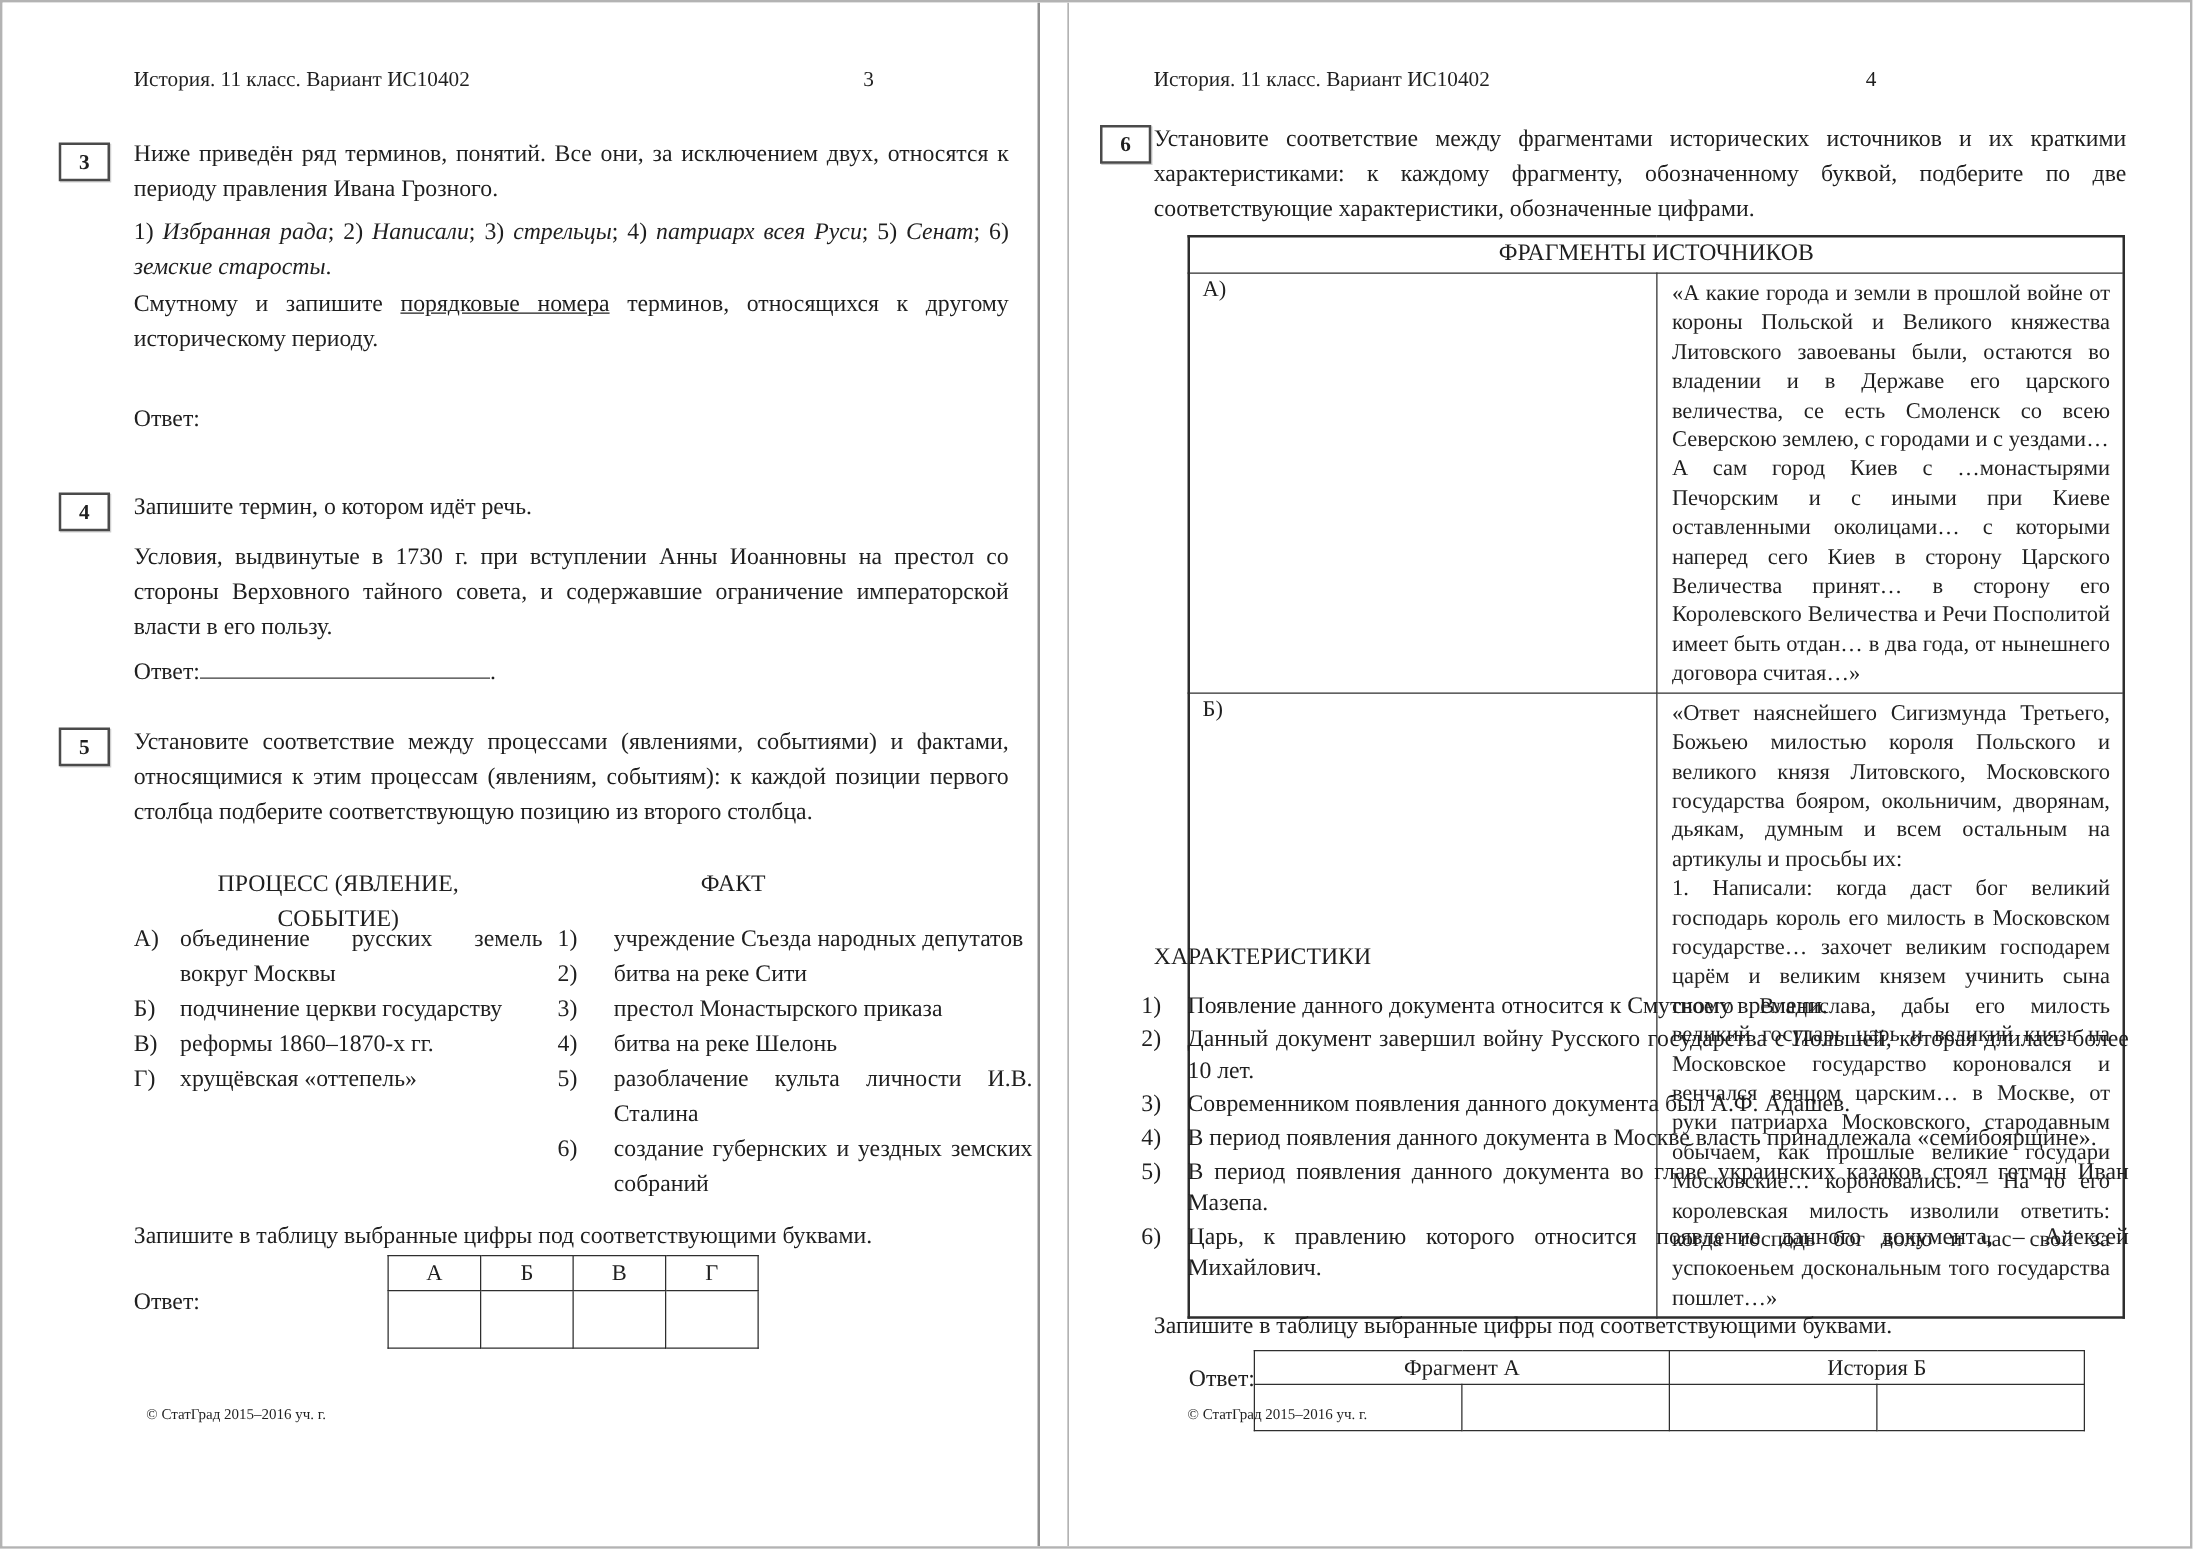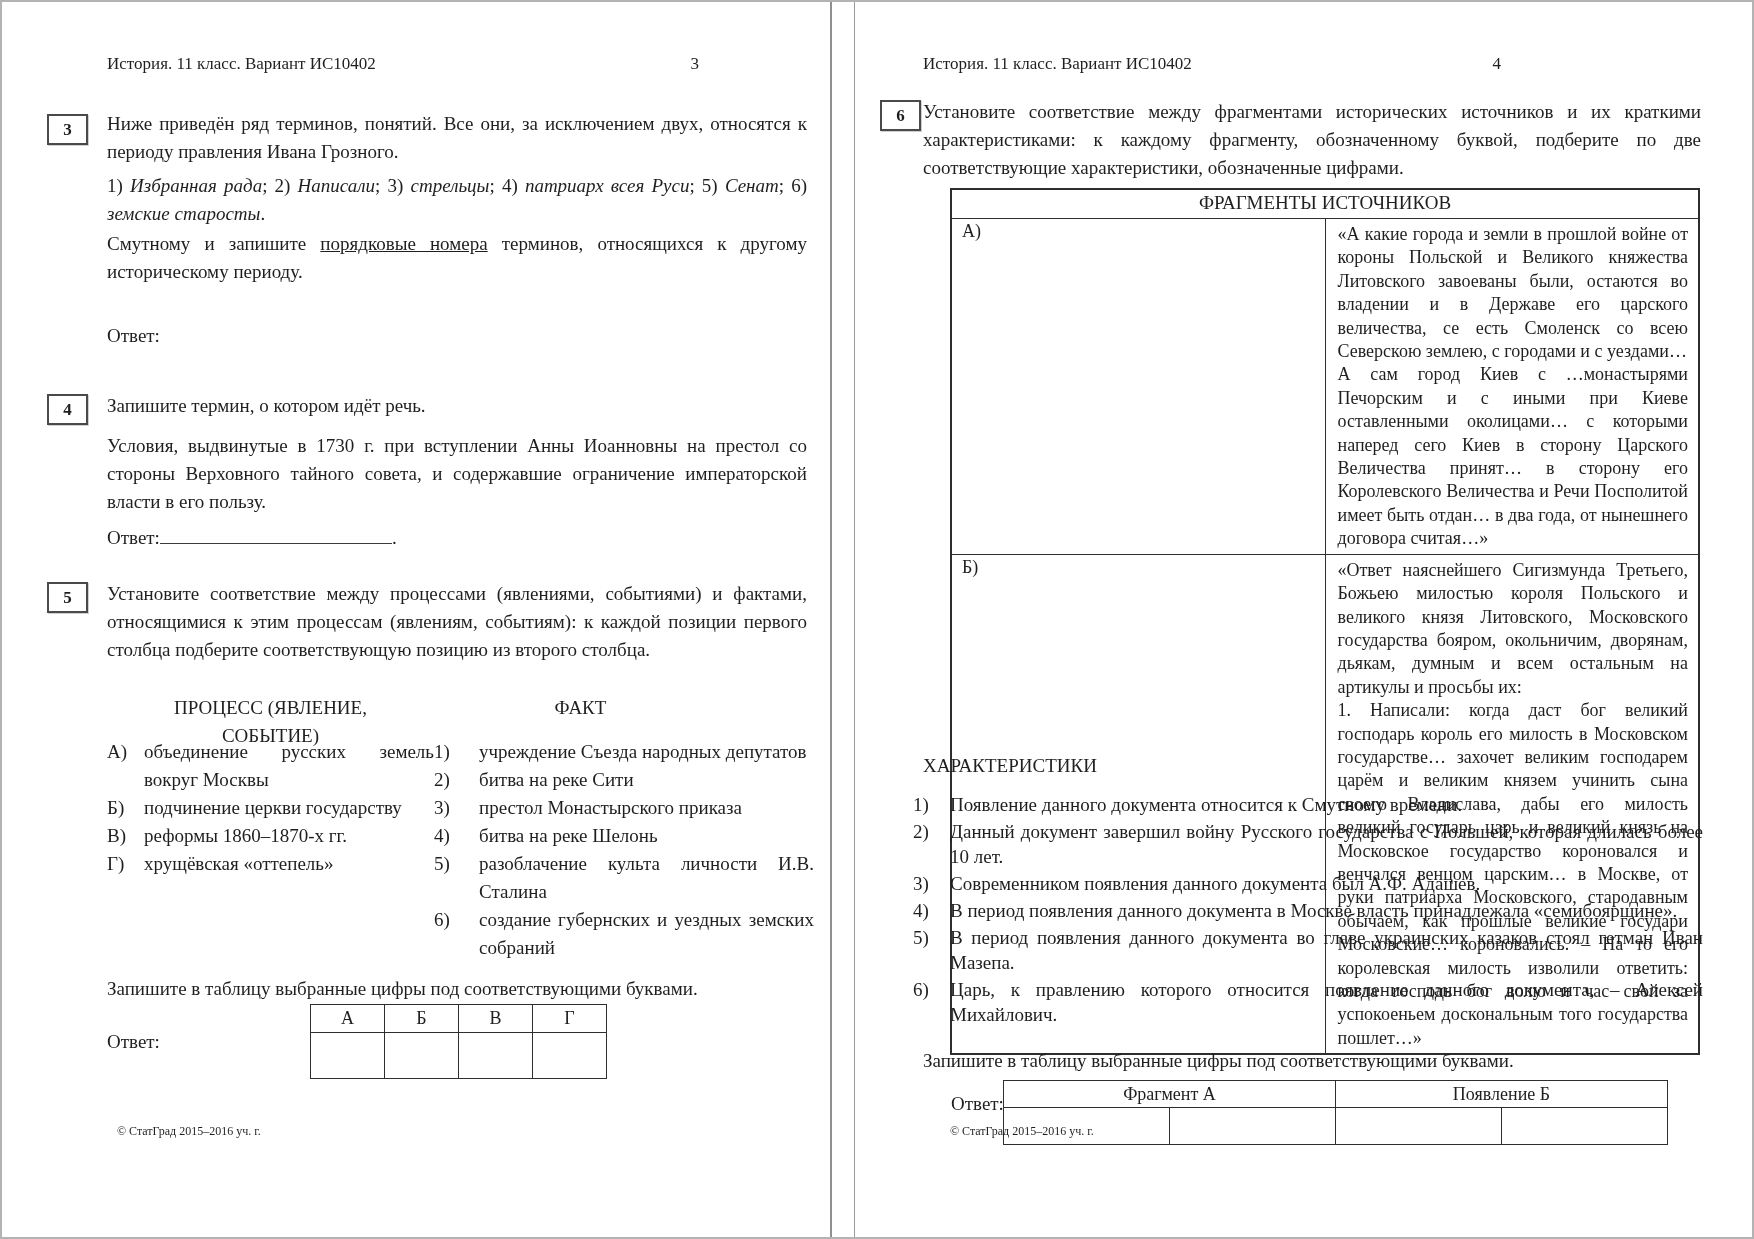--- a/index.html
+++ b/index.html
@@ -2,21 +2,21 @@
 <html><head>
 <meta charset="utf-8">
 <style>
   html,body{margin:0;padding:0;background:#e8e8e8;}
   .canvas{position:relative;width:1754px;height:1239px;background:#ffffff;
     border:2px solid #b3b3b3;box-sizing:border-box;overflow:hidden;
     font-family:"Liberation Serif", serif;color:#1f1f1f;}
   .page{position:absolute;top:0;height:1235px;background:#fff;}
   .page-left{left:0;width:828px;border-right:2px solid #8f8f8f;}
   .page-right{left:852px;width:900px;border-left:1px solid #9a9a9a;}
-  .abs{position:absolute;}
+  .abs{position:absolute;gap:12px;}
   .hdr{display:flex;justify-content:space-between;font-size:17px;}
   .par{margin:0;text-align:justify;font-size:19px;line-height:28px;}
   .plain{margin:0;font-size:19px;line-height:28px;}
   .qbox{position:absolute;width:37px;height:27px;border:2px solid #4a4a4a;
     box-shadow:1px 1px 0 #cfcfcf;text-align:center;line-height:27px;
     font-size:17px;font-weight:bold;background:#fff;}
   .ul{text-decoration:underline;}
   .blank{display:inline-block;width:232px;border-bottom:1.6px solid #3b3b3b;
     height:18px;vertical-align:baseline;}
   .colhead{text-align:center;font-size:19px;line-height:28px;}
@@ -212,21 +212,21 @@
       </div>
     </div>
 
     <p class="abs plain" style="left:68px;top:1045px;width:778px;">Запишите в таблицу выбранные цифры под соответствующими буквами.</p>
 
     <p class="abs plain" style="left:96px;top:1088px;">Ответ:</p>
     <table class="abs anstbl" style="left:148px;top:1078px;width:665px;">
       <tbody>
         <tr>
           <td colspan="2" style="height:24px;">Фрагмент А</td>
-          <td colspan="2">Появление Б</td>
+          <td colspan="2">История Б</td>
         </tr>
         <tr>
           <td style="width:25%;height:34px;"></td>
           <td style="width:25%;"></td>
           <td style="width:25%;"></td>
           <td style="width:25%;"></td>
         </tr>
       </tbody>
     </table>
 

